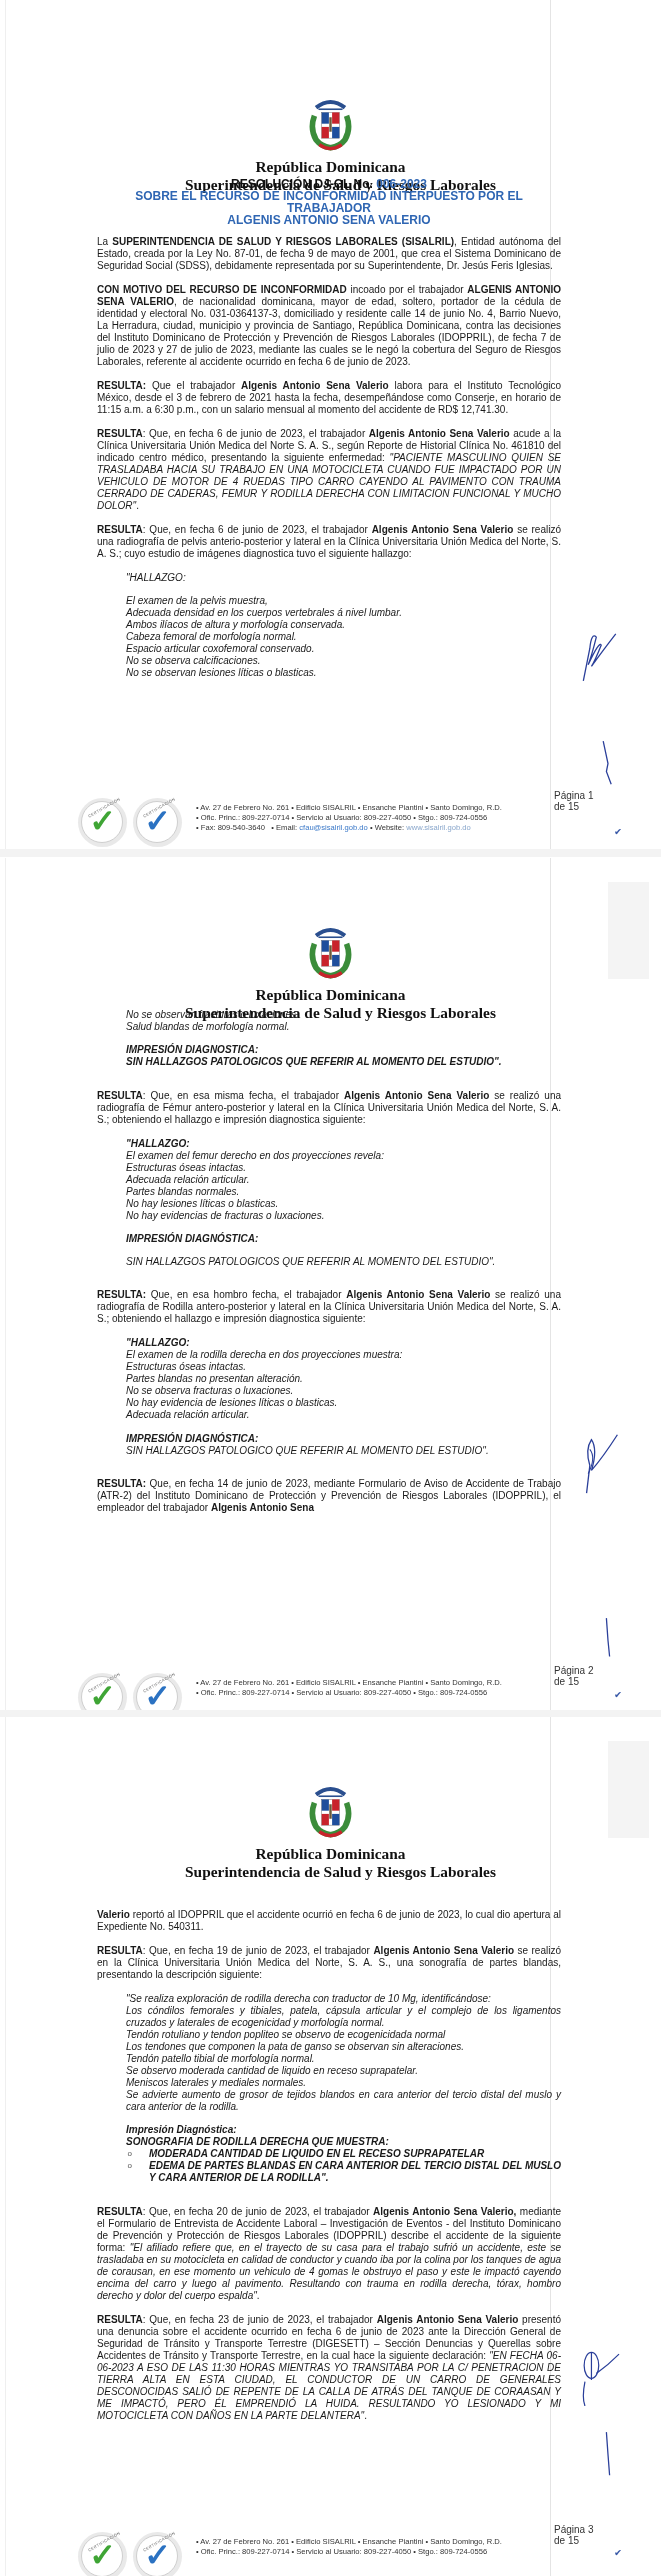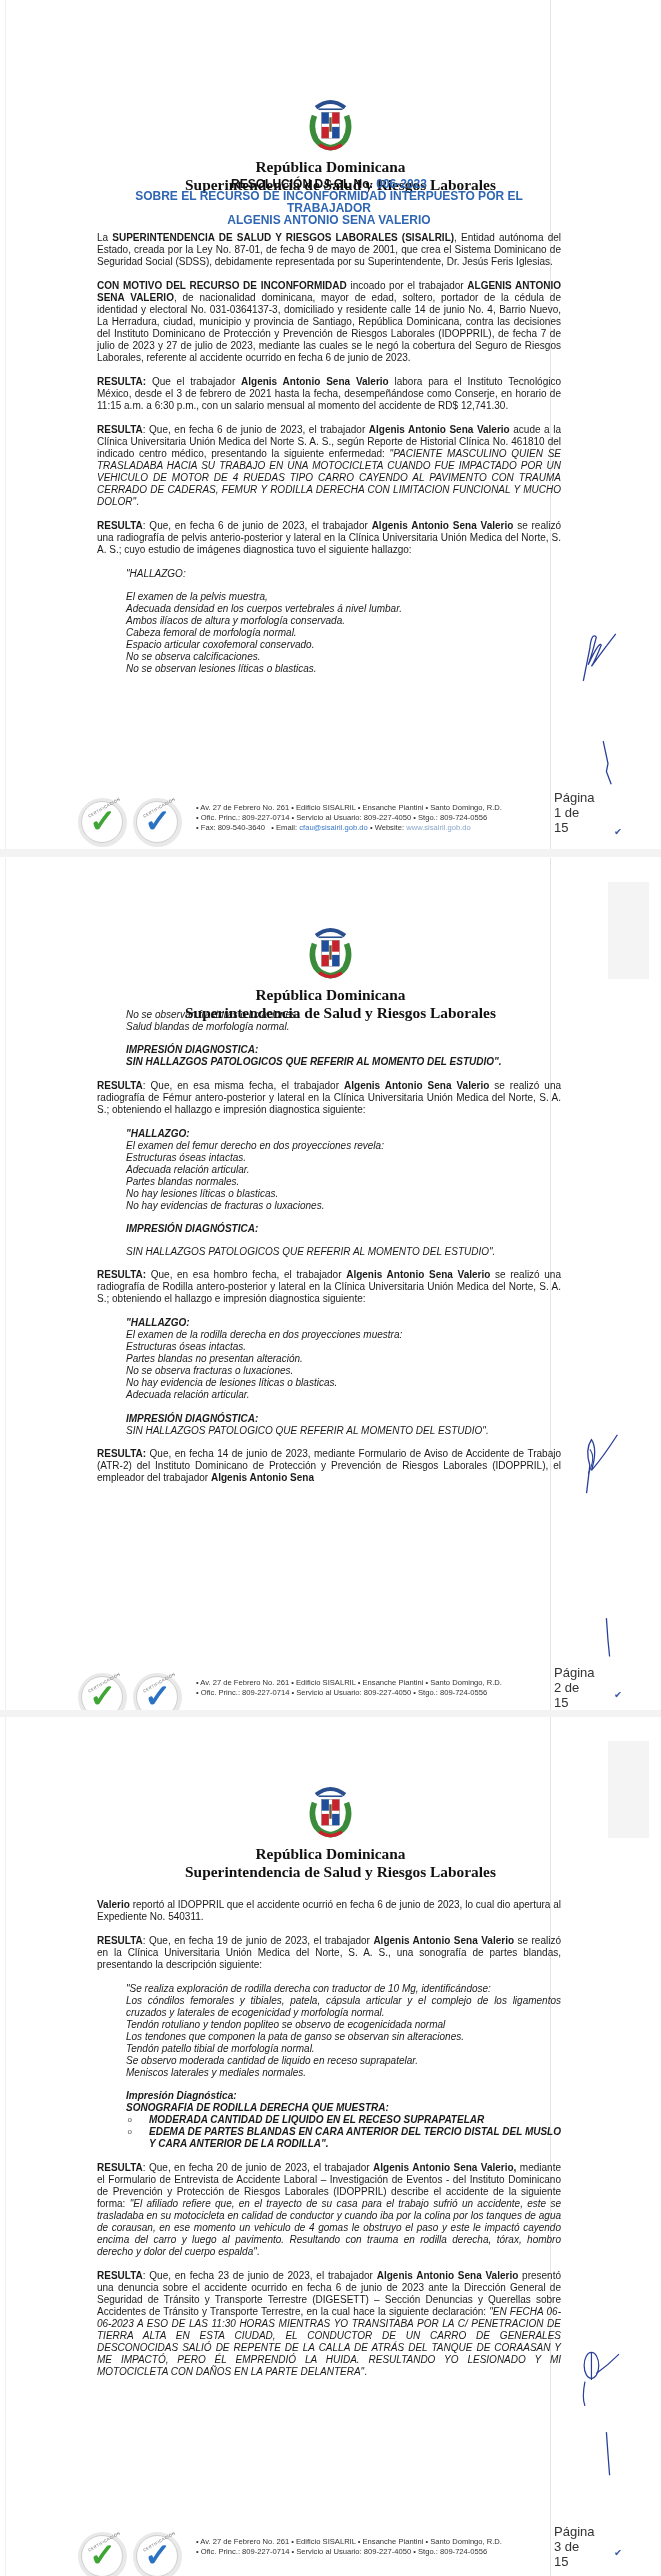--- a/index.html
+++ b/index.html
@@ -13,21 +13,21 @@
   .margin-strip { position: absolute; left: 608px; top: 24px; width: 41px; height: 97px; background: #f4f4f4; }
   .left-edge { position: absolute; left: 4.9px; top: 0; bottom: 0; width: 0.8px; background: #efefef; }
 
   .header { position: absolute; left: 0; width: 661px; text-align: center; }
   .coat { position: relative; margin: 0 auto; width: 45px; height: 57px; }
   .title1, .title2 { font-family: "Liberation Serif", serif; font-weight: bold; color: #111; line-height: 1.15; }
   .title1 { font-size: 15.4px; margin-top: 4.9px; }
   .title2 { font-size: 15.4px; padding-left: 20px; }
 
   .content { position: absolute; left: 97px; width: 464px; font-size: 10px; line-height: 12px; text-align: justify; }
-  .content p { margin: 0 0 12px 0; }
+  .content p { margin: 10px 0 12px 0; }
   .center { text-align: center; }
   .res-head { font-size: 12px; line-height: 12px; margin-bottom: 6px; }
   .res-no { font-weight: bold; color: #111; }
   .res-blue { color: #2f66b3; font-weight: bold; }
   b { font-weight: bold; }
   .quote { margin-left: 29px; font-style: italic; }
   .quote div { margin: 0; }
   .gap { height: 11.3px; }
   .bi { font-weight: bold; font-style: italic; }
   .bul { position: relative; padding-left: 23px; font-weight: bold; font-style: italic; }
@@ -37,21 +37,21 @@
   .badges { position: absolute; left: 0; top: 8px; width: 105px; height: 49px; }
   .badge { position: absolute; top: 0; width: 49px; height: 49px; border-radius: 50%; background: #e9e9e9; }
   .badge .ring { position: absolute; left: 3.2px; top: 3.2px; width: 42px; height: 42px; border-radius: 50%; background: #fff; border: 0.8px solid #cfcfcf; box-sizing: border-box; }
   .badge .chk { position: absolute; left: 11.3px; top: 4.9px; font-size: 32px; line-height: 36px; font-weight: bold; }
   .badge-green .chk { color: #3fa535; }
   .badge-blue .chk { color: #2b72c2; }
   .badge .ltxt { position: absolute; left: 8px; top: 6.5px; font-size: 4px; color: #666; letter-spacing: 0.4px; transform: rotate(-30deg); }
   .addr { position: absolute; left: 118px; top: 13px; font-size: 7.6px; line-height: 10px; color: #333; white-space: nowrap; }
   .addr .lnk { color: #3a78c8; }
   .addr .faded { color: #8aa7cc; }
-  .pagenum { position: absolute; left: 465px; top: 0; font-size: 13px; color: #333; padding-left: 11px; }
+  .pagenum { position: absolute; left: 465px; top: 0; font-size: 10px; color: #333; padding-left: 11px; }
 
   .signature { position: absolute; left: 567px; width: 57px; height: 73px; }
   .sig-mark { position: absolute; left: 600px; width: 16px; height: 49px; }
   .tick-mark { position: absolute; left: 614px; font-size: 9.7px; color: #3a5aa8; }
 </style>
 </head>
 <body>
 
 <div class="page page-1">
   <div class="left-edge"></div>
@@ -279,20 +279,21 @@
 
     <div class="quote">
       <div class="qlines">
           <div>"Se realiza exploración de rodilla derecha con traductor de 10 Mg, identificándose:</div>
           <div>Los cóndilos femorales y tibiales, patela, cápsula articular y el complejo de los ligamentos cruzados y laterales de ecogenicidad y morfología normal.</div>
           <div>Tendón rotuliano y tendon popliteo se observo de ecogenicidada normal</div>
           <div>Los tendones que componen la pata de ganso se observan sin alteraciones.</div>
           <div>Tendón patello tibial de morfología normal.</div>
           <div>Se observo moderada cantidad de liquido en receso suprapatelar.</div>
           <div>Meniscos laterales y mediales normales.</div>
+          <div>Se advierte aumento de grosor de tejidos blandos en cara anterior del tercio distal del muslo y cara anterior de la rodilla.</div>
         </div>
       <div class="gap"></div>
       <div class="bi">Impresión Diagnóstica:</div>
       <div class="bi">SONOGRAFIA DE RODILLA DERECHA QUE MUESTRA:</div>
       <div class="bul"><span class="dot">o</span><span>MODERADA CANTIDAD DE LIQUIDO EN EL RECESO SUPRAPATELAR</span></div>
       <div class="bul"><span class="dot">o</span><span>EDEMA DE PARTES BLANDAS EN CARA ANTERIOR DEL TERCIO DISTAL DEL MUSLO Y CARA ANTERIOR DE LA RODILLA".</span></div>
     </div>
     <div class="gap"></div>
 
     <p><b>RESULTA</b><span>: Que, en fecha 20 de junio de 2023, el trabajador </span><b>Algenis Antonio Sena Valerio,</b><span> mediante el Formulario de Entrevista de Accidente Laboral – Investigación de Eventos - del Instituto Dominicano de Prevención y Protección de Riesgos Laborales (IDOPPRIL) describe el accidente de la siguiente forma: </span><i>"El afiliado refiere que, en el trayecto de su casa para el trabajo sufrió un accidente, este se trasladaba en su motocicleta en calidad de conductor y cuando iba por la colina por los tanques de agua de corausan, en ese momento un  vehiculo de 4 gomas le obstruyo el paso y este le impactó cayendo encima del carro y luego al pavimento. Resultando con trauma en rodilla derecha, tórax, hombro derecho y dolor del cuerpo espalda"</i><span>.</span></p>

